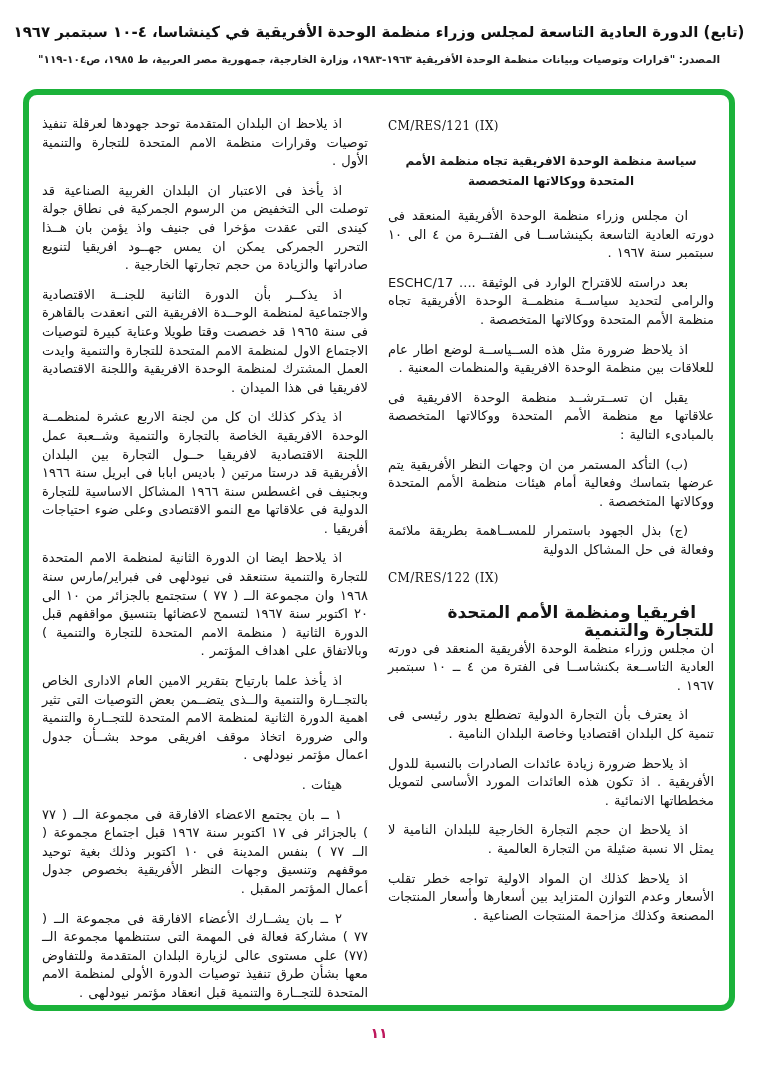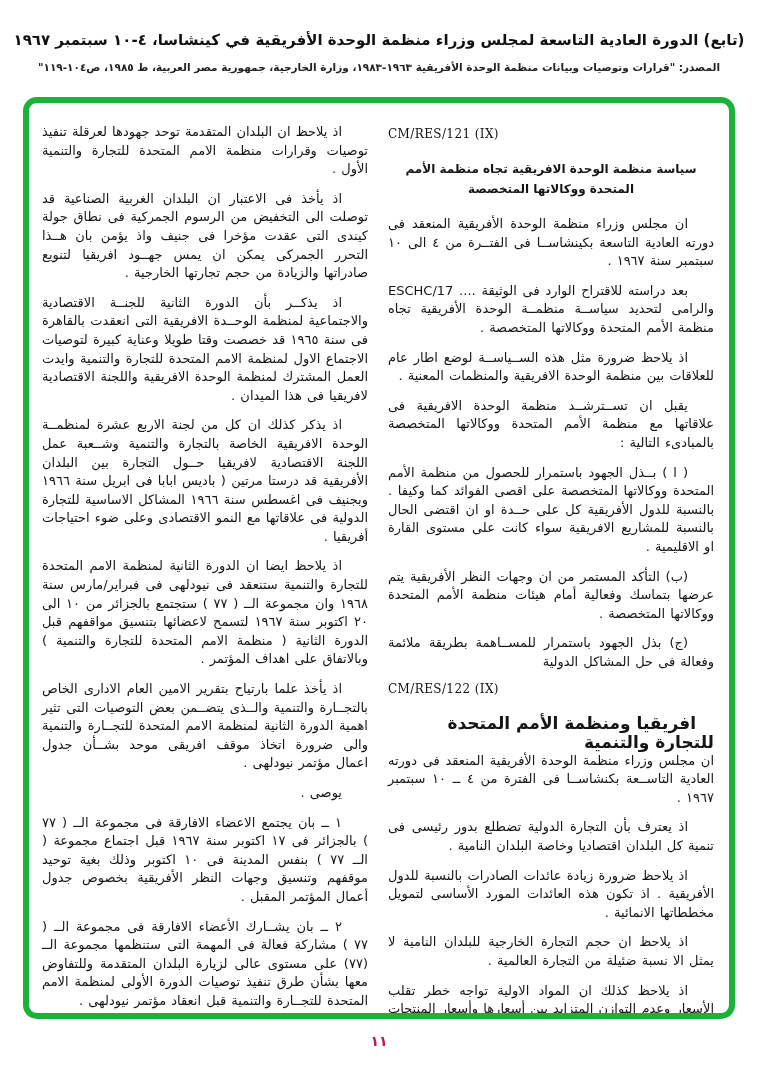--- a/index.html
+++ b/index.html
@@ -5,21 +5,21 @@
   html,body{margin:0;padding:0;}
   body{
     width:758px;height:1078px;
     background:#ffffff;
     font-family:"DejaVu Sans",sans-serif;
     color:#151515;
     position:relative;
     overflow:hidden;
   }
   
-  .header{ text-align:center; padding-top:30px; direction:rtl; }
+  .header{ text-align:center; padding-top:22px; direction:rtl; }
   .doc-title{
     font-size:15px; font-weight:bold; line-height:20px; color:#111;
   }
   .doc-source{
     font-size:10.5px; font-weight:bold; margin-top:11px; color:#222;
   }
   
   .content-box{
     box-sizing:border-box;
     margin:24px auto 0;
@@ -101,21 +101,20 @@
 
       <section class="col right-col">
         <div class="ref">CM/RES/121 (IX)</div>
         <h2 class="centered-heading">سياسة منظمة الوحدة الافريقية تجاه منظمة الأمم المتحدة ووكالاتها المتخصصة</h2>
         <div class="paras">
 
         <p class="para">ان مجلس وزراء منظمة الوحدة الأفريقية المنعقد فى دورته العادية التاسعة بكينشاســا فى الفتــرة من ٤ الى ١٠ سبتمبر سنة ١٩٦٧ .</p>
             <p class="para">بعد دراسته للاقتراح الوارد فى الوثيقة .... ESCHC/17 والرامى لتحديد سياســة منظمــة الوحدة الأفريقية تجاه منظمة الأمم المتحدة ووكالاتها المتخصصة .</p>
             <p class="para">اذ يلاحظ ضرورة مثل هذه الســياســة لوضع اطار عام للعلاقات بين منظمة الوحدة الافريقية والمنظمات المعنية .</p>
             <p class="para">يقبل ان تســترشــد منظمة الوحدة الافريقية فى علاقاتها مع منظمة الأمم المتحدة ووكالاتها المتخصصة بالمبادىء التالية :</p>
-            <p class="para">( ا ) بــذل الجهود باستمرار للحصول من منظمة الأمم المتحدة ووكالاتها المتخصصة على اقصى الفوائد كما وكيفا . بالنسبة للدول الأفريقية كل على حــدة او ان اقتضى الحال بالنسبة للمشاريع الافريقية سواء كانت على مستوى القارة او الاقليمية .</p>
             <p class="para">(ب) التأكد المستمر من ان وجهات النظر الأفريقية يتم عرضها بتماسك وفعالية أمام هيئات منظمة الأمم المتحدة ووكالاتها المتخصصة .</p>
             <p class="para">(ج) بذل الجهود باستمرار للمســاهمة بطريقة ملائمة وفعالة فى حل المشاكل الدولية</p>
           </div>
 
         <div class="ref ref2">CM/RES/122 (IX)</div>
         <h2 class="inline-heading">افريقيا ومنظمة الأمم المتحدة للتجارة والتنمية</h2>
         <div class="paras paras-tight">
 
         <p class="para">ان مجلس وزراء منظمة الوحدة الأفريقية المنعقد فى دورته العادية التاســعة بكنشاســا فى الفترة من ٤ ــ ١٠ سبتمبر ١٩٦٧ .</p>
             <p class="para">اذ يعترف بأن التجارة الدولية تضطلع بدور رئيسى فى تنمية كل البلدان اقتصاديا وخاصة البلدان النامية .</p>
@@ -127,21 +126,21 @@
 
       <section class="col left-col">
         <div class="paras">
 
         <p class="para">اذ يلاحظ ان البلدان المتقدمة توحد جهودها لعرقلة تنفيذ توصيات وقرارات منظمة الامم المتحدة للتجارة والتنمية الأول .</p>
             <p class="para">اذ يأخذ فى الاعتبار ان البلدان الغربية الصناعية قد توصلت الى التخفيض من الرسوم الجمركية فى نطاق جولة كيندى التى عقدت مؤخرا فى جنيف واذ يؤمن بان هــذا التحرر الجمركى يمكن ان يمس جهــود افريقيا لتنويع صادراتها والزيادة من حجم تجارتها الخارجية .</p>
             <p class="para">اذ يذكــر بأن الدورة الثانية للجنــة الاقتصادية والاجتماعية لمنظمة الوحــدة الافريقية التى انعقدت بالقاهرة فى سنة ١٩٦٥ قد خصصت وقتا طويلا وعناية كبيرة لتوصيات الاجتماع الاول لمنظمة الامم المتحدة للتجارة والتنمية وايدت العمل المشترك لمنظمة الوحدة الافريقية واللجنة الاقتصادية لافريقيا فى هذا الميدان .</p>
             <p class="para">اذ يذكر كذلك ان كل من لجنة الاربع عشرة لمنظمــة الوحدة الافريقية الخاصة بالتجارة والتنمية وشــعبة عمل اللجنة الاقتصادية لافريقيا حــول التجارة بين البلدان الأفريقية قد درستا مرتين ( باديس ابابا فى ابريل سنة ١٩٦٦ وبجنيف فى اغسطس سنة ١٩٦٦ المشاكل الاساسية للتجارة الدولية فى علاقاتها مع النمو الاقتصادى وعلى ضوء احتياجات أفريقيا .</p>
             <p class="para">اذ يلاحظ ايضا ان الدورة الثانية لمنظمة الامم المتحدة للتجارة والتنمية ستنعقد فى نيودلهى فى فبراير/مارس سنة ١٩٦٨ وان مجموعة الــ ( ٧٧ ) ستجتمع بالجزائر من ١٠ الى ٢٠ اكتوبر سنة ١٩٦٧ لتسمح لاعضائها بتنسيق مواقفهم قبل الدورة الثانية ( منظمة الامم المتحدة للتجارة والتنمية ) وبالاتفاق على اهداف المؤتمر .</p>
             <p class="para">اذ يأخذ علما بارتياح بتقرير الامين العام الادارى الخاص بالتجــارة والتنمية والــذى يتضــمن بعض التوصيات التى تثير اهمية الدورة الثانية لمنظمة الامم المتحدة للتجــارة والتنمية والى ضرورة اتخاذ موقف افريقى موحد بشــأن جدول اعمال مؤتمر نيودلهى .</p>
-            <p class="para">يوصى .</p>
+            <p class="para">هيئات .</p>
             <p class="para">١ ــ بان يجتمع الاعضاء الافارقة فى مجموعة الــ ( ٧٧ ) بالجزائر فى ١٧ اكتوبر سنة ١٩٦٧ قبل اجتماع مجموعة ( الــ ٧٧ ) بنفس المدينة فى ١٠ اكتوبر وذلك بغية توحيد موقفهم وتنسيق وجهات النظر الأفريقية بخصوص جدول أعمال المؤتمر المقبل .</p>
             <p class="para">٢ ــ بان يشــارك الأعضاء الافارقة فى مجموعة الــ ( ٧٧ ) مشاركة فعالة فى المهمة التى ستنظمها مجموعة الــ (٧٧) على مستوى عالى لزيارة البلدان المتقدمة وللتفاوض معها بشأن طرق تنفيذ توصيات الدورة الأولى لمنظمة الامم المتحدة للتجــارة والتنمية قبل انعقاد مؤتمر نيودلهى .</p>
           </div>
       </section>
 
     </div>
   </div>
 
   <div class="page-number">١١</div>
 

